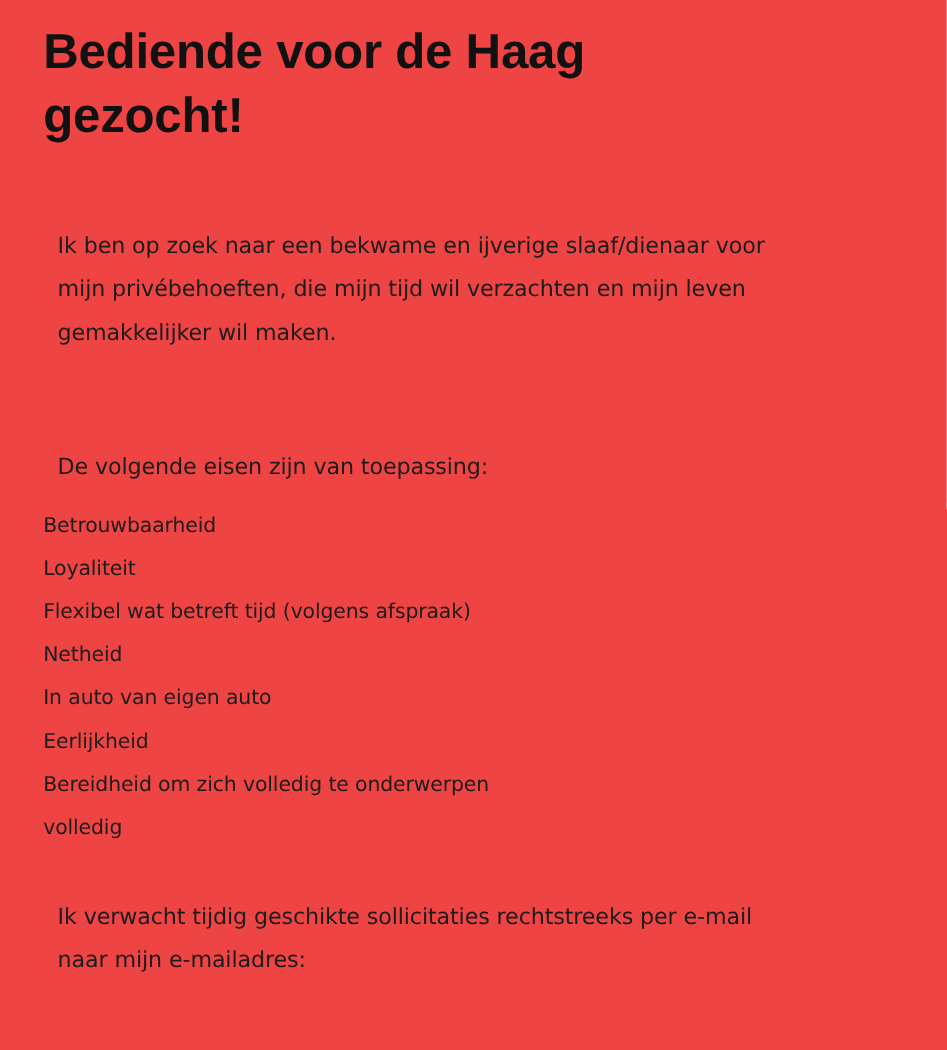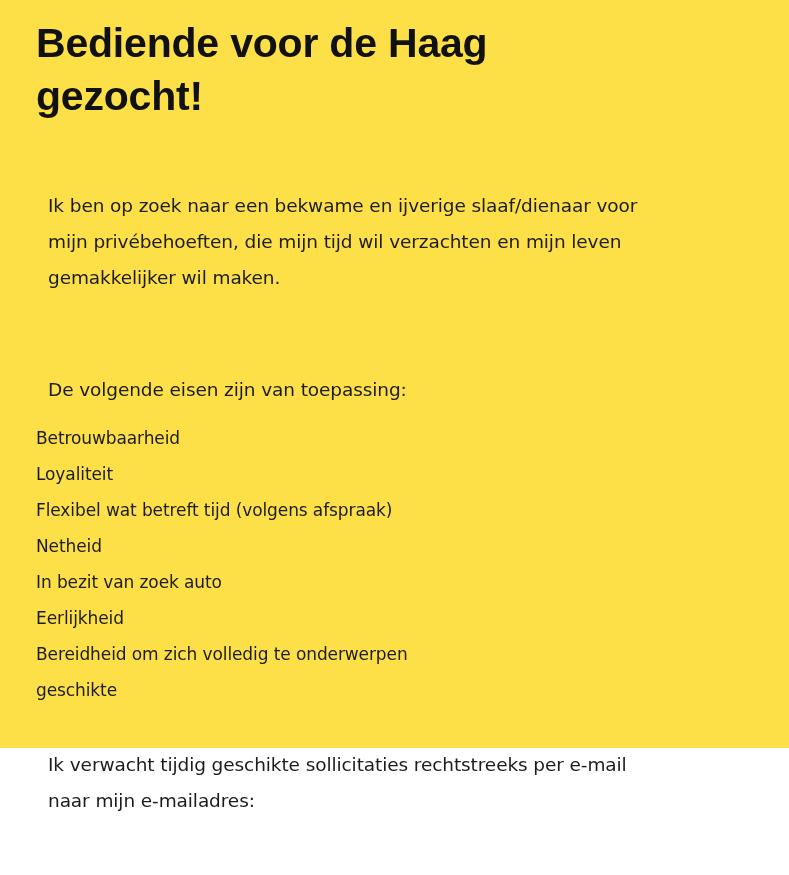--- a/index.html
+++ b/index.html
@@ -13,23 +13,23 @@
     height: 875px;
     overflow: hidden;
     font-family: "DejaVu Sans", "Liberation Sans", sans-serif;
     color: #151515;
     -webkit-font-smoothing: antialiased;
   }
 
   .page {
     box-sizing: border-box;
     width: 789px;
-    height: 748px;
+    height: 875px;
     padding: 0;
-    background: #fde047;
+    background: #ef4444;
     position: relative;
   }
 
   .content {
     position: absolute;
     left: 36px;
     top: 0;
     width: 700px;
   }
 
@@ -102,24 +102,24 @@
 
     <div class="spacer-sm"></div>
 
     <p class="body-block">De volgende eisen zijn van toepassing:</p>
 
     <ul class="req-list body-block">
       <li>Betrouwbaarheid</li>
       <li>Loyaliteit</li>
       <li>Flexibel wat betreft tijd (volgens afspraak)</li>
       <li>Netheid</li>
-      <li>In bezit van zoek auto</li>
+      <li>In auto van eigen auto</li>
       <li>Eerlijkheid</li>
       <li>Bereidheid om zich volledig te onderwerpen</li>
-      <li>geschikte</li>
+      <li>volledig</li>
     </ul>
 
     <div class="spacer-md"></div>
 
     <p class="body-block para">Ik verwacht tijdig geschikte sollicitaties rechtstreeks per e-mail naar mijn e-mailadres:</p>
 
     <div class="spacer-md"></div>
 
     <p class="body-block email-line">NOANAVARO@PROTONMAIL.COM</p>
 

